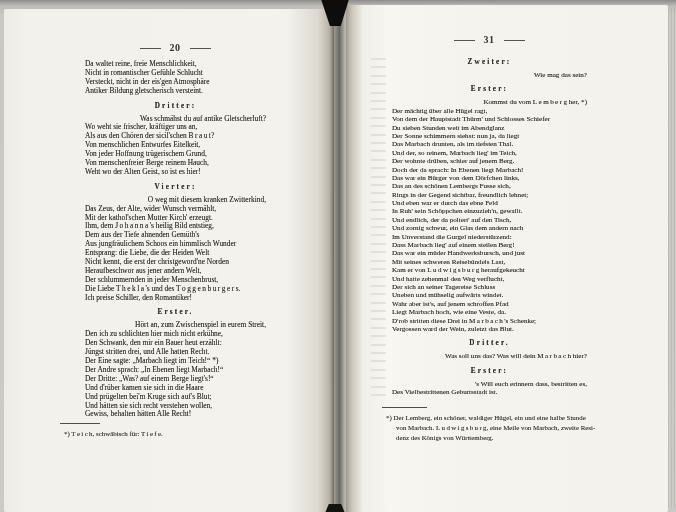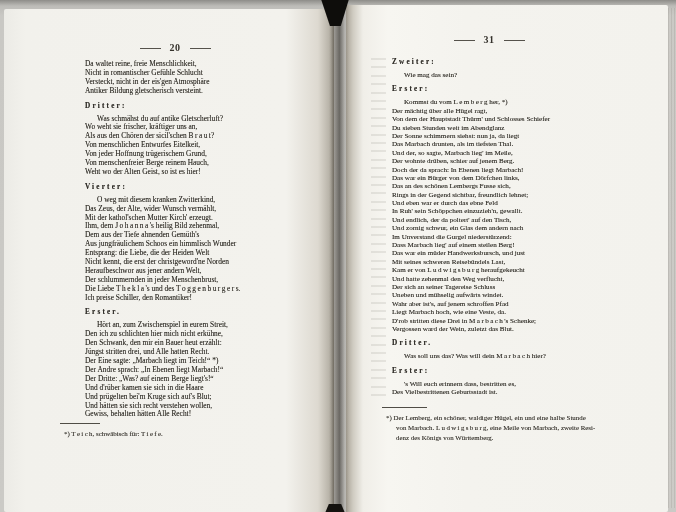--- a/index.html
+++ b/index.html
@@ -32,22 +32,22 @@
   .pagenum-row .dash{width:21px;height:1px;background:#55524b;}
   .pagenum-row .num{font-size:10px;font-weight:bold;letter-spacing:.5px;line-height:10px;}
 
   .text-col{position:absolute;color:#32302a;text-shadow:0 0 .4px rgba(60,55,48,.55);}
   .page.left  .text-col{left:81px;top:51px;width:181px;font-size:7.4px;}
   .page.right .text-col{left:46px;top:53px;width:195px;font-size:7.1px;}
   .text-col > :first-child{margin-top:0;}
   .line{white-space:nowrap;}
   .page.left  .line{height:8.9px;line-height:8.9px;}
   .page.right .line{height:8.4px;line-height:8.4px;}
-  .line.indent{text-indent:12px;}
-  .heading{text-align:left;letter-spacing:2.2px;font-size:7.2px;height:9px;line-height:9px;
+  .line.indent{text-indent:12px;text-align:right;}
+  .heading{text-align:center;letter-spacing:2.2px;font-size:7.2px;height:9px;line-height:9px;
        margin-top:6px;margin-bottom:4px;color:#2f2d28;font-weight:600;}
   .stanza{margin:0;}
 
   .fn-rule{position:absolute;height:1px;background:#504d46;}
   .page.left  .fn-rule{left:56px;top:414px;width:40px;}
   .page.right .fn-rule{left:36px;top:402px;width:45px;}
   .footnote{position:absolute;color:#37342e;font-size:6.9px;text-shadow:0 0 .4px rgba(60,55,48,.5);}
   .page.left  .footnote{left:60px;top:420px;width:230px;}
   .page.right .footnote{left:40px;top:408px;width:280px;}
   .fnline{white-space:nowrap;height:9.8px;line-height:9.8px;}
@@ -79,21 +79,21 @@
         <div class="line">Von menschlichen Entwurfes Eitelkeit,</div>
         <div class="line">Von jeder Hoffnung trügerischem Grund,</div>
         <div class="line">Von menschenfreier Berge reinem Hauch,</div>
         <div class="line">Weht wo der Alten Geist, so ist es hier!</div>
       </div>
       <div class="heading">Vierter:</div>
       <div class="stanza">
         <div class="line indent">O weg mit diesem kranken Zwitterkind,</div>
         <div class="line">Das Zeus, der Alte, wider Wunsch vermählt,</div>
         <div class="line">Mit der kathol'schen Mutter Kirch' erzeugt.</div>
-        <div class="line">Ihm, dem J o h a n n a 's heilig Bild zehenmal,</div>
+        <div class="line">Ihm, dem J o h a n n a 's heilig Bild entstieg,</div>
         <div class="line">Dem aus der Tiefe ahnenden Gemüth's</div>
         <div class="line">Aus jungfräulichem Schoos ein himmlisch Wunder</div>
         <div class="line">Entsprang: die Liebe, die der Heiden Welt</div>
         <div class="line">Nicht kennt, die erst der christgeword'ne Norden</div>
         <div class="line">Heraufbeschwor aus jener andern Welt,</div>
         <div class="line">Der schlummernden in jeder Menschenbrust,</div>
         <div class="line">Die Liebe T h e k l a 's und des T o g g e n b u r g e r s.</div>
         <div class="line">Ich preise Schiller, den Romantiker!</div>
       </div>
       <div class="heading">Erster.</div>
@@ -129,21 +129,21 @@
         <div class="line indent">Wie mag das sein?</div>
       </div>
       <div class="heading">Erster:</div>
       <div class="stanza">
         <div class="line indent">Kommst du vom L e m b e r g her, *)</div>
         <div class="line">Der mächtig über alle Hügel ragt,</div>
         <div class="line">Von dem der Hauptstadt Thürm' und Schlosses Schiefer</div>
         <div class="line">Du sieben Stunden weit im Abendglanz</div>
         <div class="line">Der Sonne schimmern siehst: nun ja, da liegt</div>
         <div class="line">Das Marbach drunten, als im tiefsten Thal.</div>
-        <div class="line">Und der, so sagte, Marbach lieg' im Meile,</div>
+        <div class="line">Und der, so reinem, Marbach lieg' im Teich,</div>
         <div class="line">Der wohnte drüben, schier auf jenem Berg.</div>
         <div class="line">Doch der da sprach: In Ebenen liegt Marbach!</div>
         <div class="line">Das war ein Bürger von dem Dörfchen links,</div>
         <div class="line">Das an des schönen Lembergs Fusse sich,</div>
         <div class="line">Rings in der Gegend sichtbar, freundlich lehnet;</div>
         <div class="line">Und eben war er durch das ebne Feld</div>
         <div class="line">In Ruh' sein Schöppchen einzuzieh'n, gewallt.</div>
         <div class="line">Und endlich, der da poltert' auf den Tisch,</div>
         <div class="line">Und zornig schwur, ein Glas dem andern nach</div>
         <div class="line">Im Unverstand die Gurgel niederstürzend:</div>

